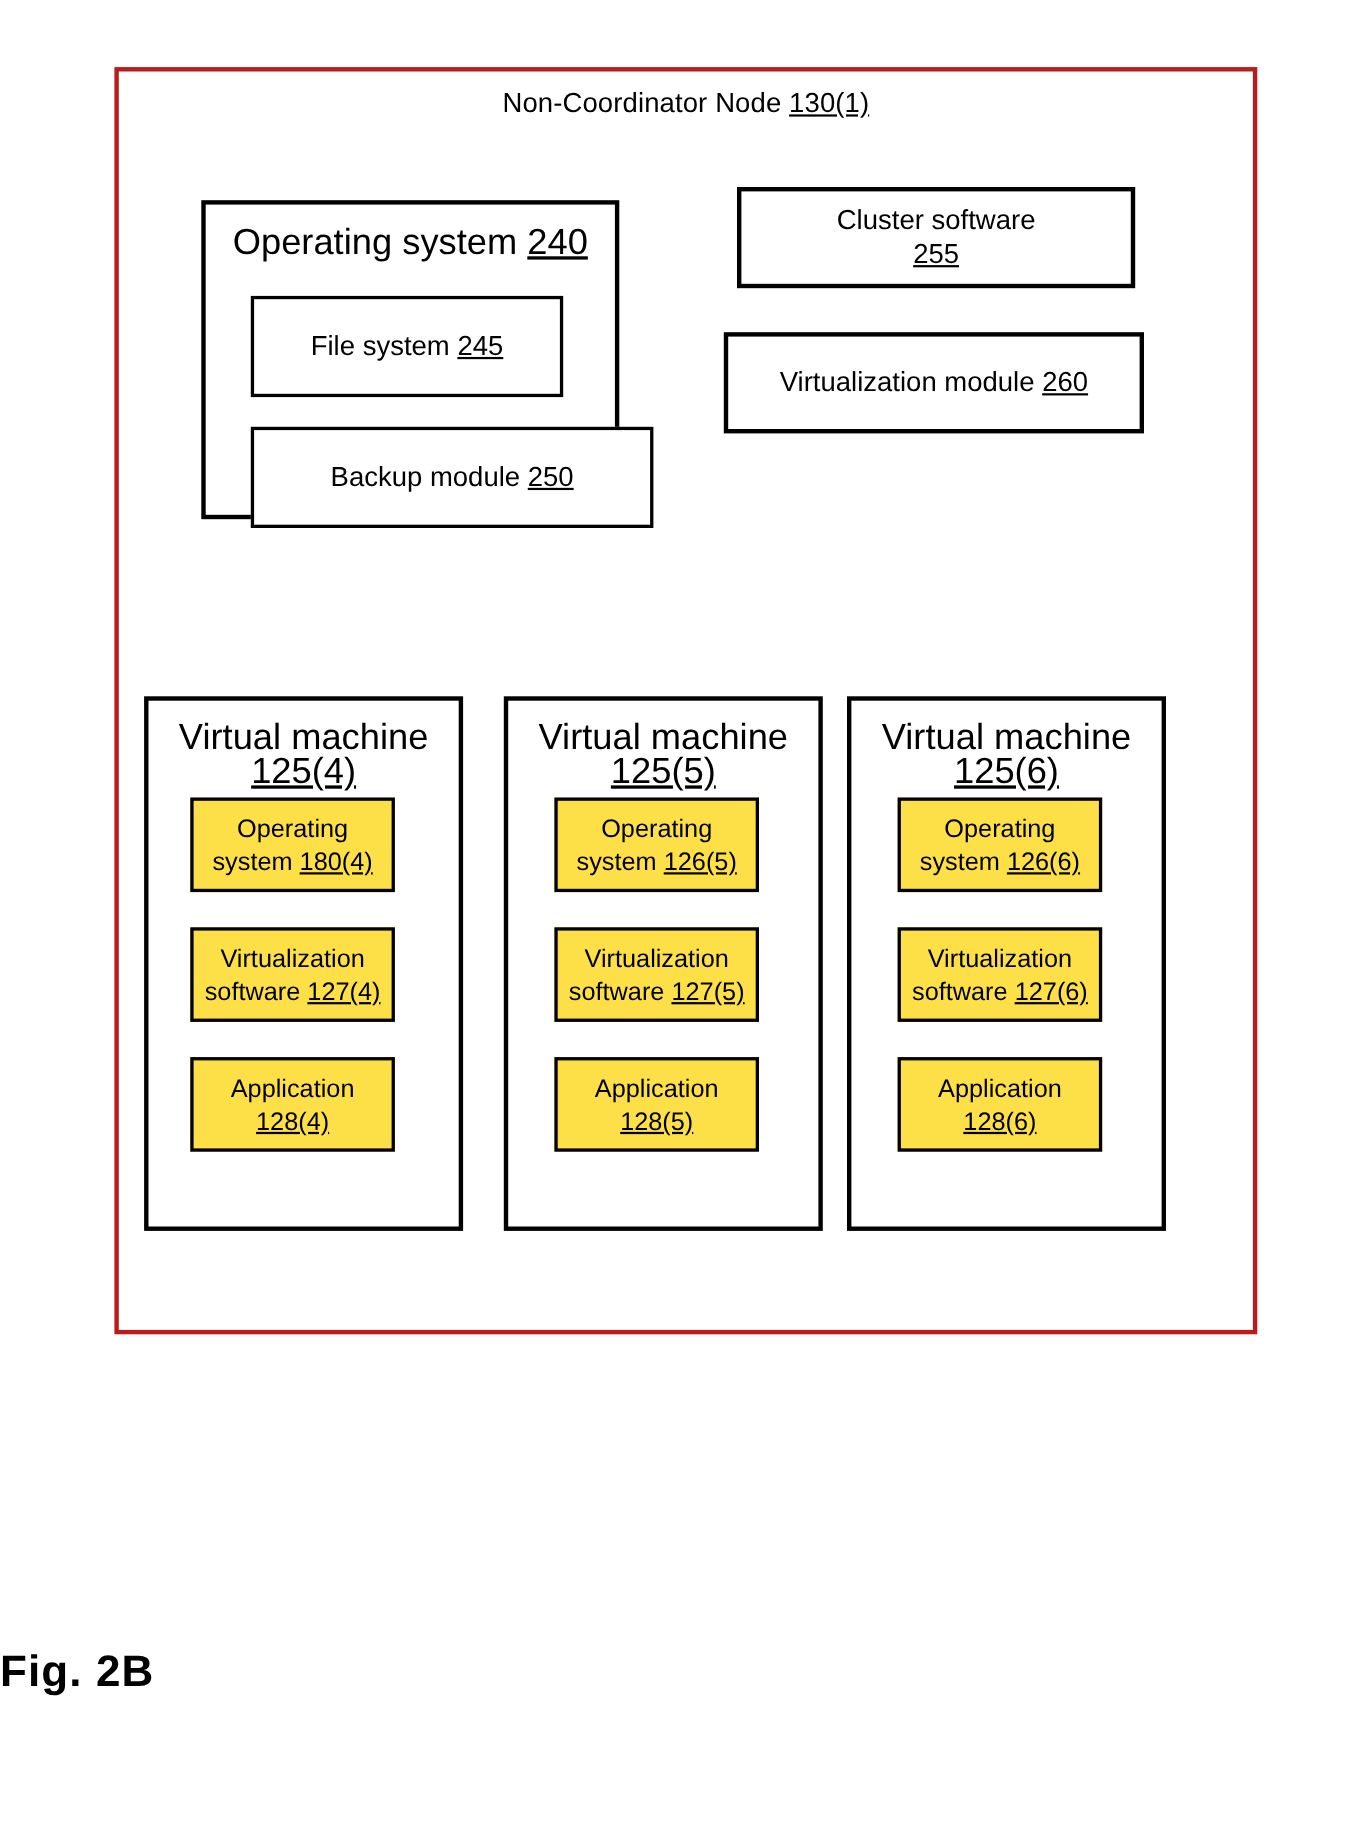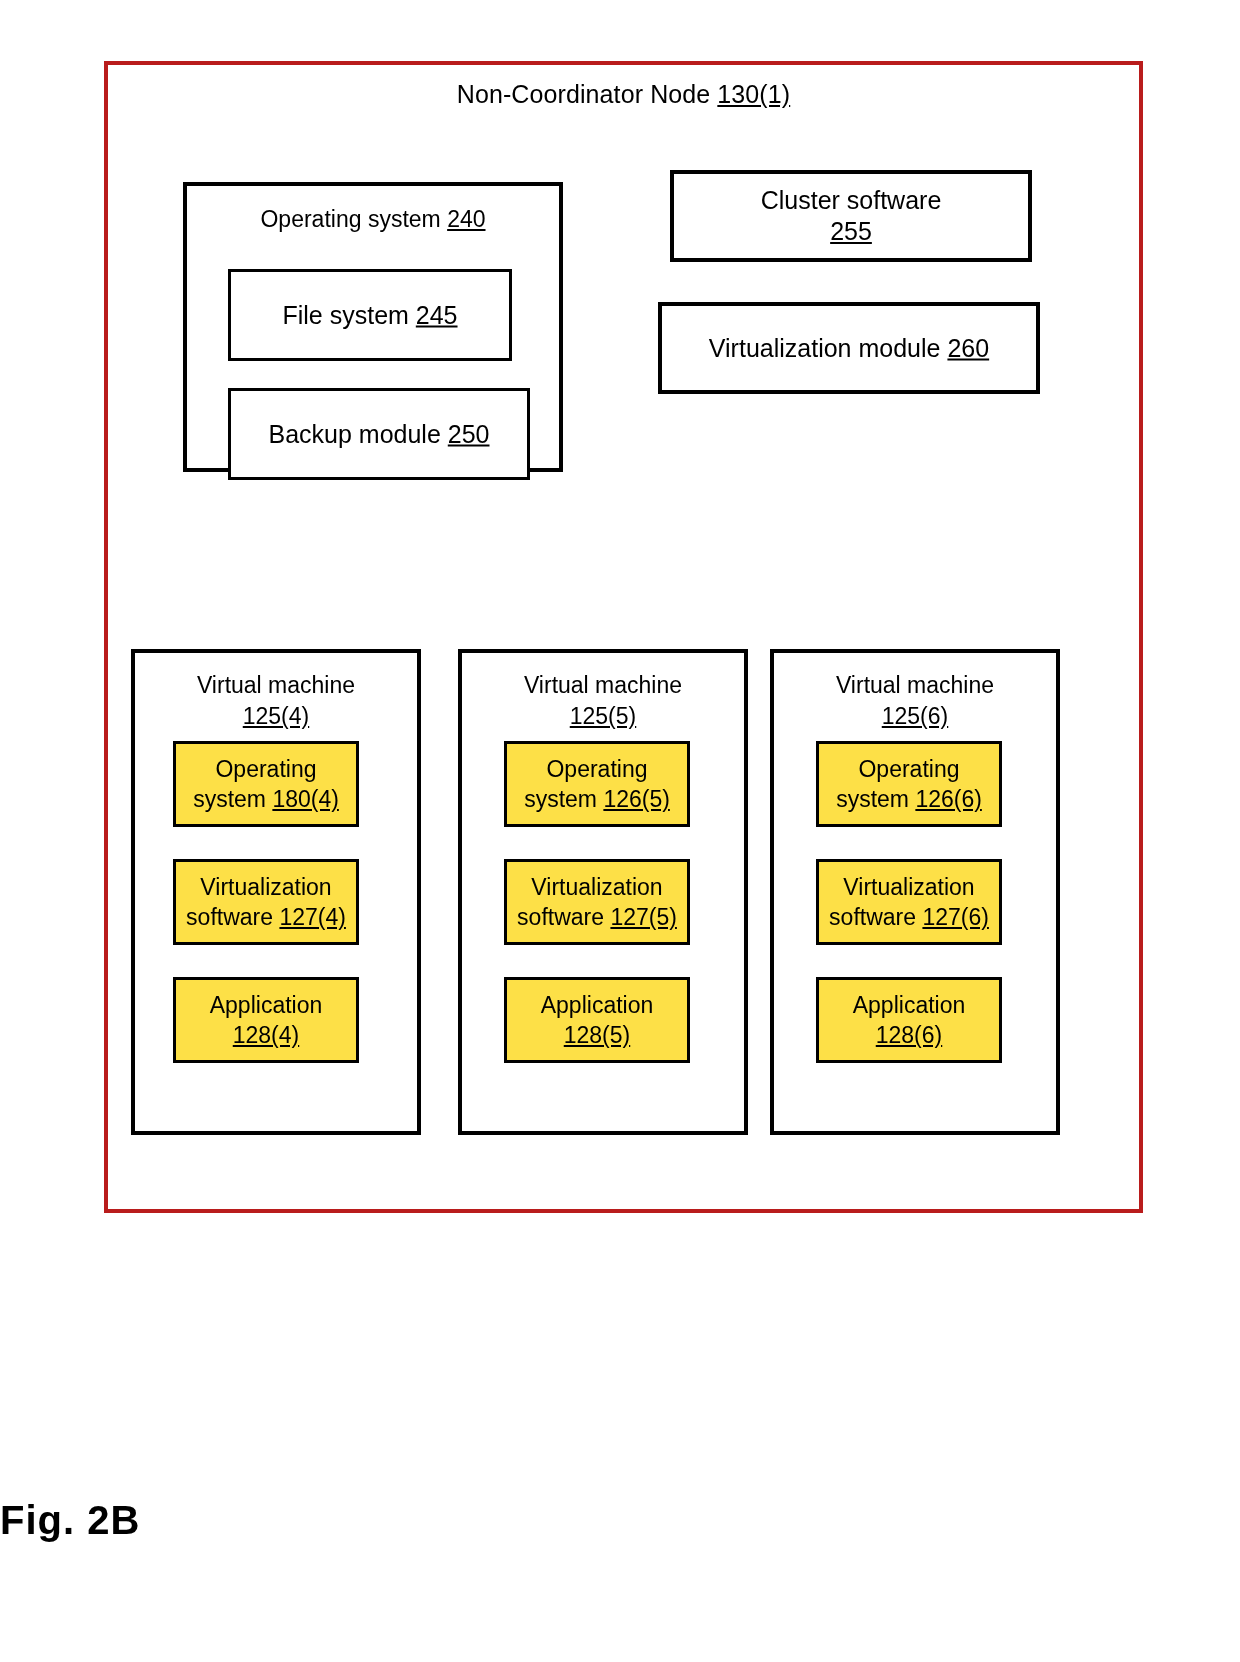--- a/index.html
+++ b/index.html
@@ -60,46 +60,46 @@
     border: 3px solid #000;
     box-sizing: border-box;
     background: #fff;
   }
 
   .ctr-text {
     position: absolute;
     left: 0;
     width: 100%;
     text-align: center;
-    font-size: 23px;
+    font-size: 33px;
     line-height: 31px;
   }
   .mid-text {
     position: absolute;
     left: 0; right: 0;
     top: 50%;
     transform: translateY(-50%);
     text-align: center;
     font-size: 25px;
     line-height: 31px;
   }
 
   
   #os-block { left: 75px; top: 117px; width: 380px; height: 290px; }
   #os-block-label { top: 18px; }
   #fs-box  { left: 41px; top: 83px; width: 284px; height: 92px; }
-  #bk-box  { left: 41px; top: 202px; width: 302px; height: 92px; }
+  #bk-box  { left: 41px; top: 202px; width: 366px; height: 92px; }
 
   
   #cluster-box { left: 562px; top: 105px; width: 362px; height: 92px; }
   #virt-box    { left: 550px; top: 237px; width: 382px; height: 92px; }
 
   
   .vm-box {
-    top: 584px;
+    top: 568px;
     width: 290px;
     height: 486px;
   }
   #vm-1 { left: 23px; }
   #vm-2 { left: 350px; }
   #vm-3 { left: 662px; }
 
   .vm-title-1 { top: 17px; }
   .vm-title-2 { top: 48px; }
 

